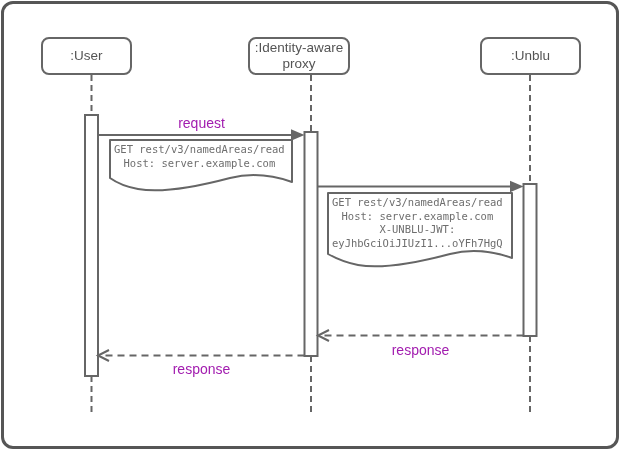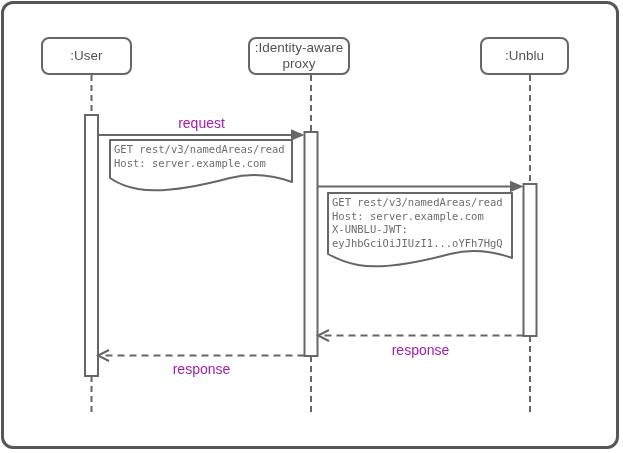--- a/index.html
+++ b/index.html
@@ -15,32 +15,32 @@
   svg.geo { position:absolute; left:0; top:0; }
   .actor {
     position:absolute; box-sizing:border-box; height:38px;
     border:2px solid #666666; border-radius:8px; background:#ffffff;
     display:flex; align-items:center; justify-content:center;
     font-size:13.5px; line-height:1.2; color:#545454; text-align:center;
     white-space:pre-line;
   }
   .actor.user  { left:41px;  top:37px; width:91px; }
   .actor.proxy { left:248px; top:37px; width:102px; }
-  .actor.unblu { left:480px; top:37px; width:89px; }
+  .actor.unblu { left:480px; top:37px; width:101px; }
   .mlabel {
     position:absolute; font-size:14px; line-height:17.5px; color:#a21caf;
     text-align:center; white-space:pre-line;
   }
   .mlabel.m1 { left:98px;  top:115px; width:207px; }
   .mlabel.m2 { left:316px; top:149px; width:209px; }
   .mlabel.m3 { left:317px; top:342px; width:207px; }
   .mlabel.m4 { left:98px;  top:361px; width:207px; }
   .ntext {
     position:absolute; font-family:"DejaVu Sans Mono", monospace;
-    font-size:10.5px; line-height:13.5px; color:#6e6e6e; white-space:pre;
+    font-size:10.5px; line-height:13.5px; color:#6e6e6e; white-space:pre;text-align:center;
   }
   .ntext.n1 { left:114px; top:143px; }
   .ntext.n2 { left:332px; top:196px; }
 </style>
 </head>
 <body>
 
 <div class="canvas">
   <div class="frame"></div>
 

